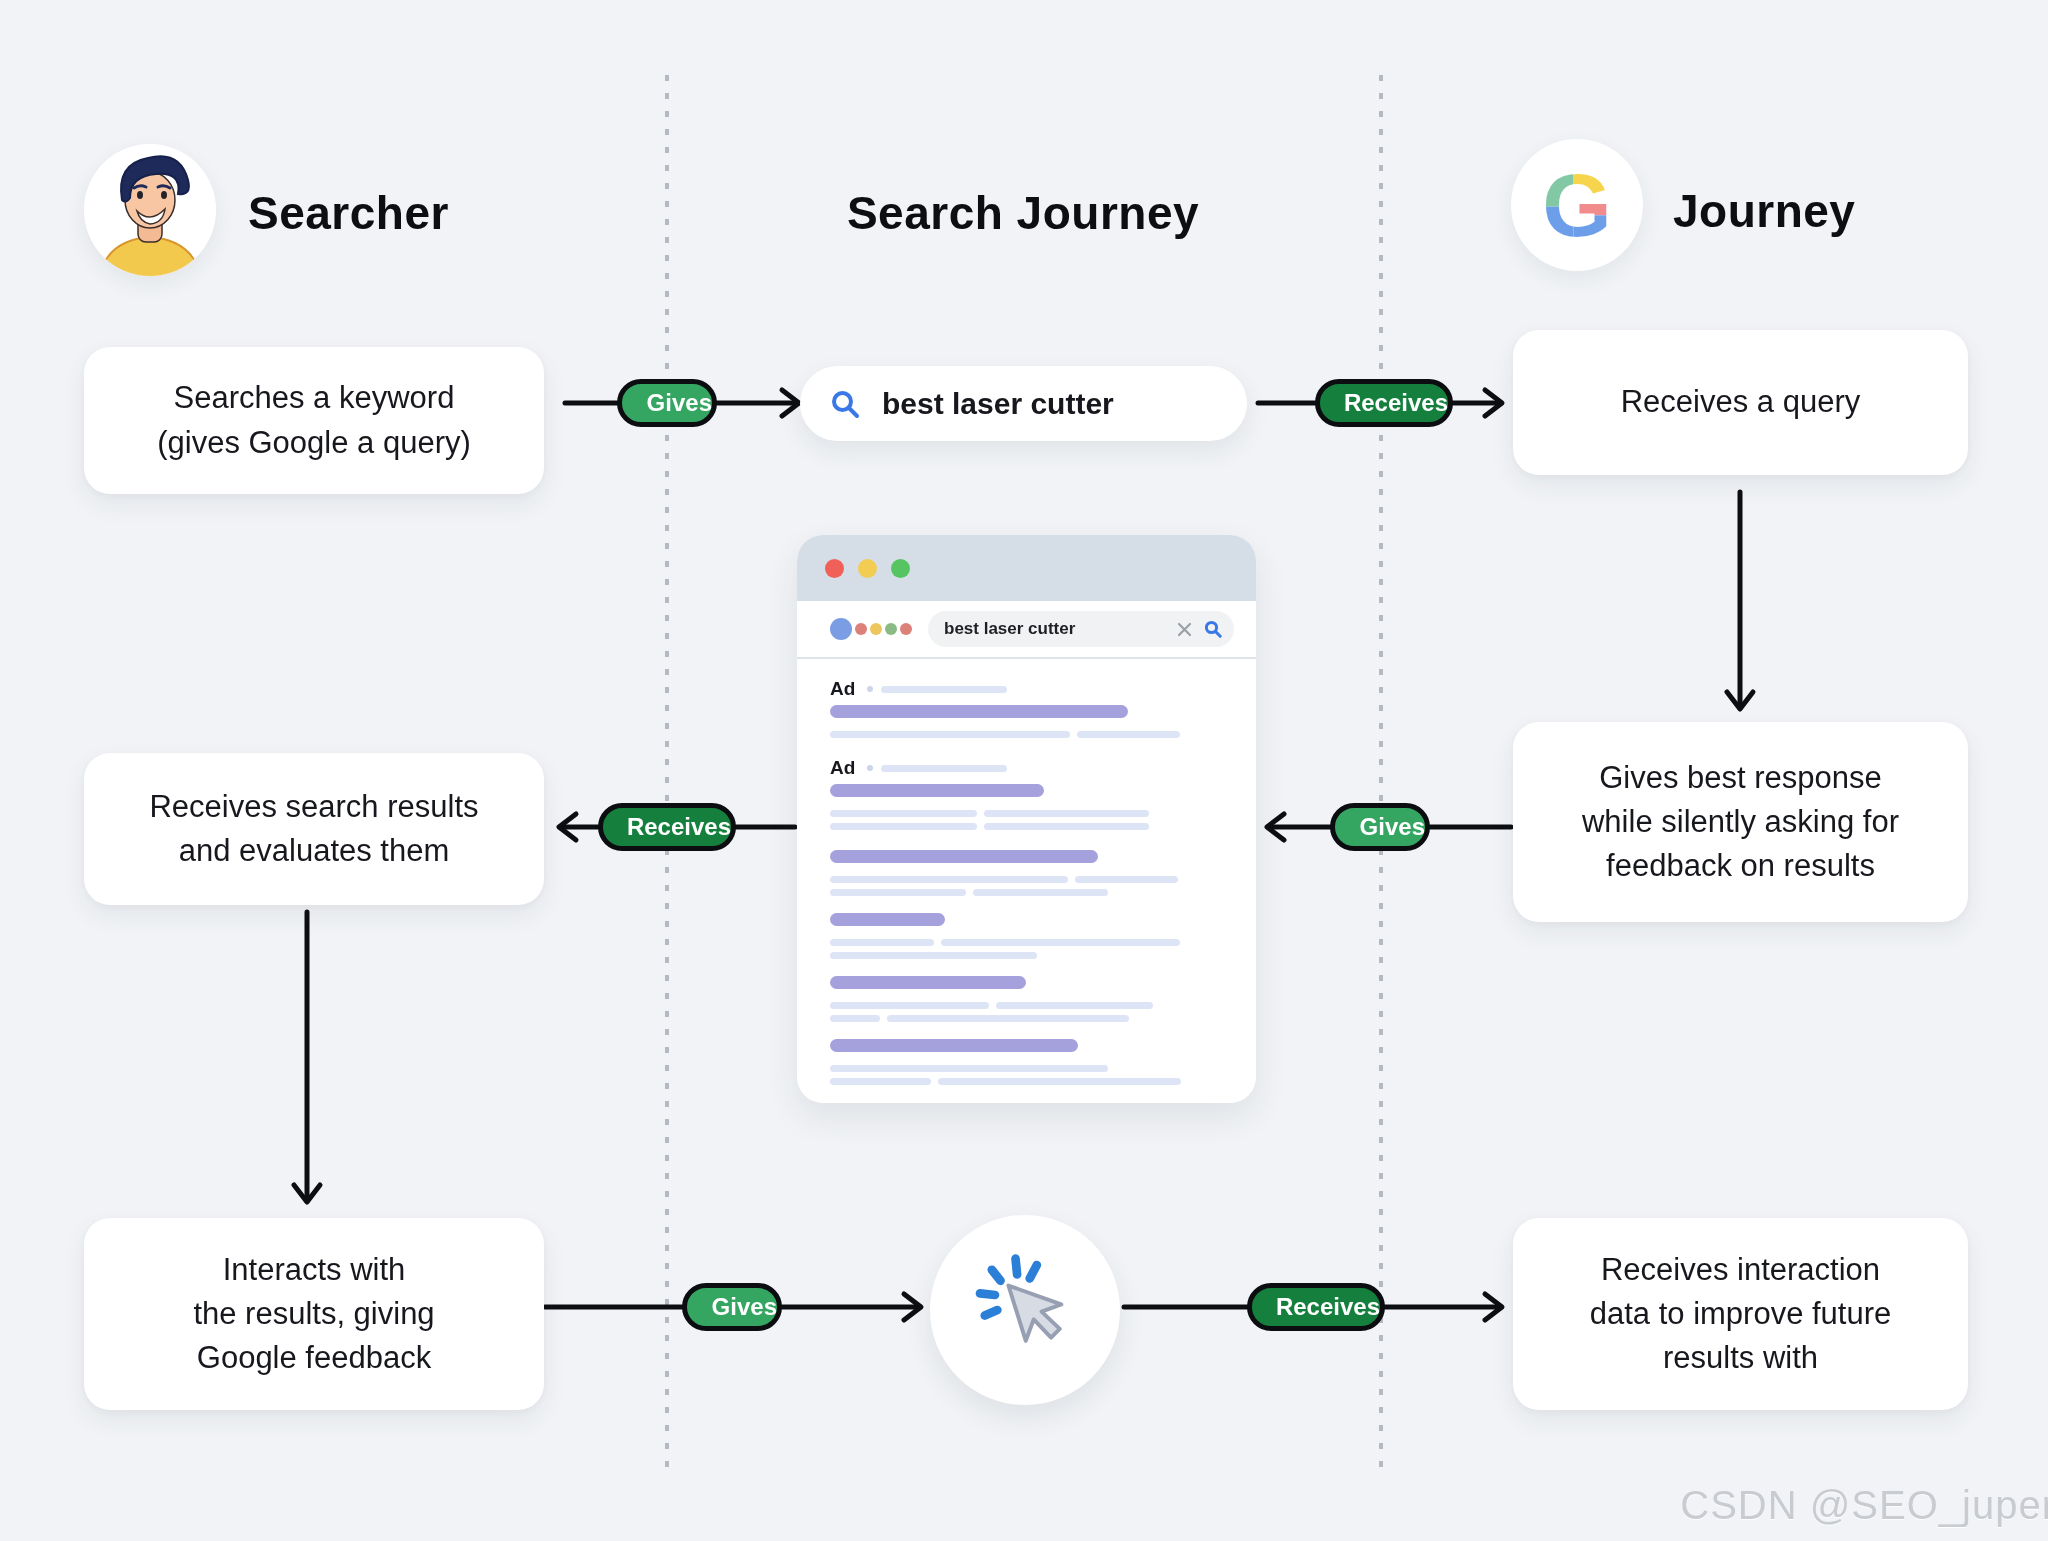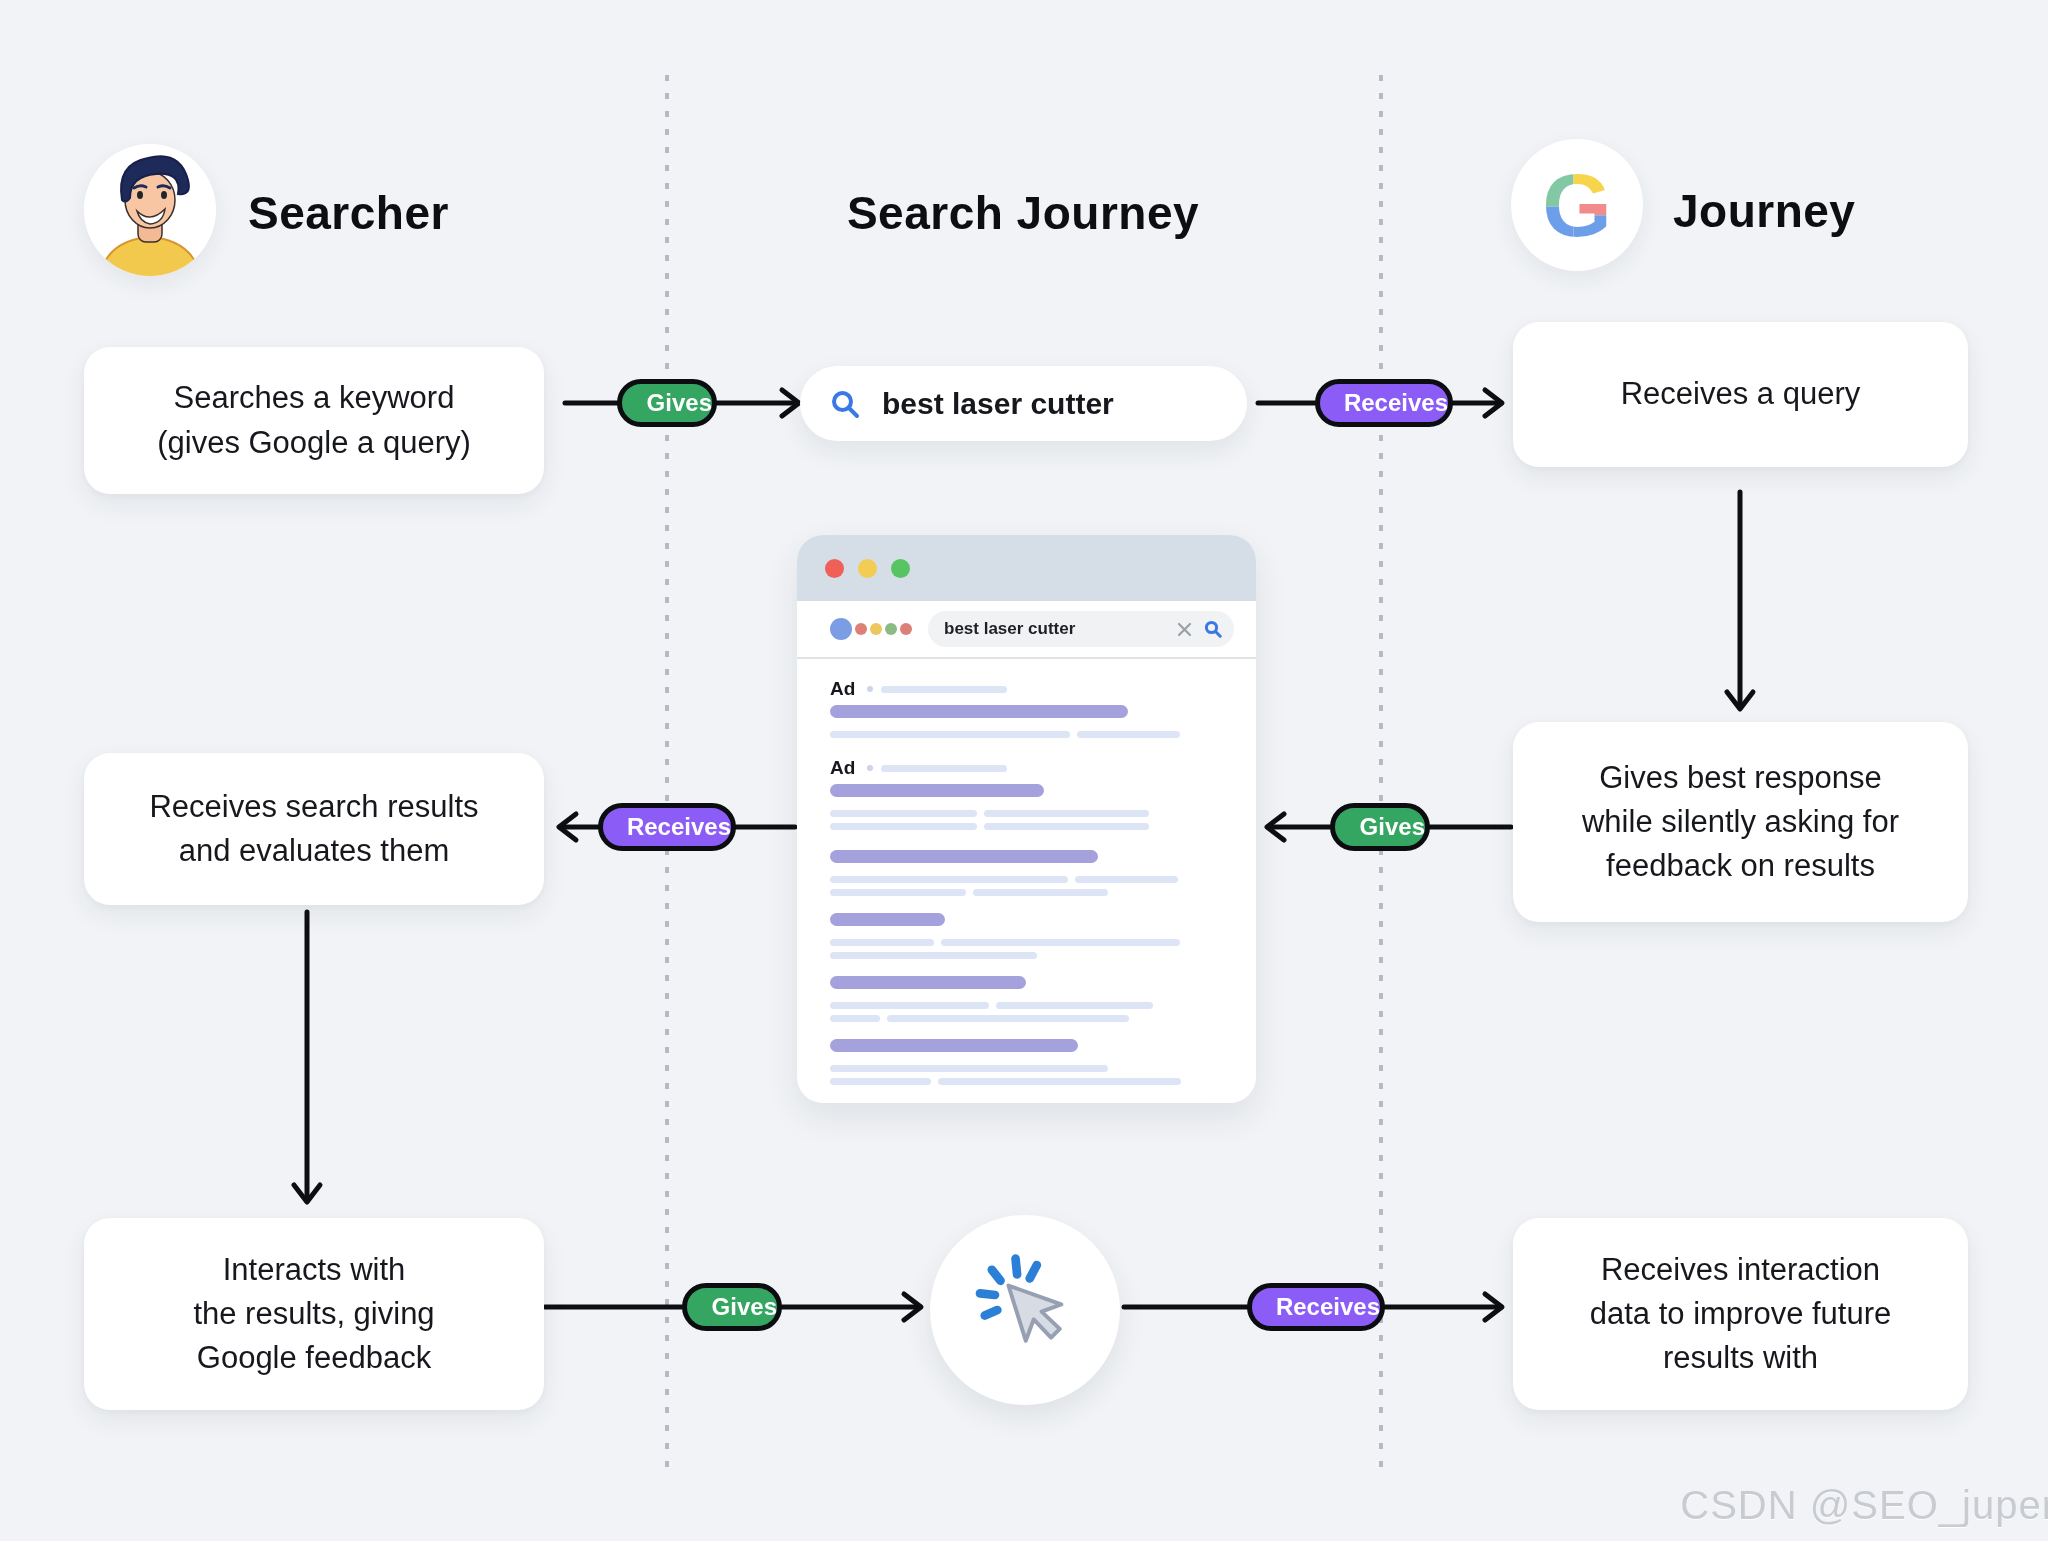--- a/index.html
+++ b/index.html
@@ -25,21 +25,21 @@
     font-size:31px;font-weight:500;line-height:1.42;text-align:center;
     white-space:pre-line;color:#17181d;
   }
   
   .pill{
     position:absolute;height:48px;border:5px solid #0c0d11;border-radius:30px;
     display:flex;align-items:center;justify-content:flex-end;
     font-size:24px;font-weight:700;color:#fff;box-sizing:border-box;
   }
   .pill.gives{background:#35a562;width:100px;}
-  .pill.receives{background:#8b5cf6;width:138px;}
+  .pill.receives{background:#15803d;width:138px;}
   
   .search-pill{
     position:absolute;left:800px;top:366px;width:447px;height:75px;border-radius:38px;
     background:#fff;box-shadow:0 10px 26px rgba(40,50,70,.08);
     display:flex;align-items:center;gap:22px;padding-left:30px;box-sizing:border-box;
     font-size:30px;font-weight:600;color:#17181d;
   }
   
   .browser{
     position:absolute;left:797px;top:535px;width:459px;height:568px;border-radius:26px;
@@ -170,21 +170,21 @@
       <circle cx="12.5" cy="12.5" r="8.5" fill="none" stroke="#3b78e7" stroke-width="4"></circle>
       <line x1="19" y1="19" x2="27" y2="27" stroke="#3b78e7" stroke-width="4" stroke-linecap="round"></line>
     </svg>
     <span>best laser cutter</span>
   </div>
 
   <div class="pill receives" style="left:1315px;top:379px;">
     <span>Receives</span>
   </div>
 
-  <div class="box" style="left:1513px;top:322px;width:455px;height:145px;">Receives a query</div>
+  <div class="box" style="left:1513px;top:330px;width:455px;height:145px;">Receives a query</div>
 
   <div class="browser">
     <div class="titlebar">
       <span class="tl-dot" style="background:#f15f59;"></span>
       <span class="tl-dot" style="background:#f3cc54;"></span>
       <span class="tl-dot" style="background:#57c462;"></span>
     </div>
     <div class="navbar">
       <span class="glogo-dots">
         <span class="gd" style="width:22px;height:22px;background:#7b9de4;"></span>

